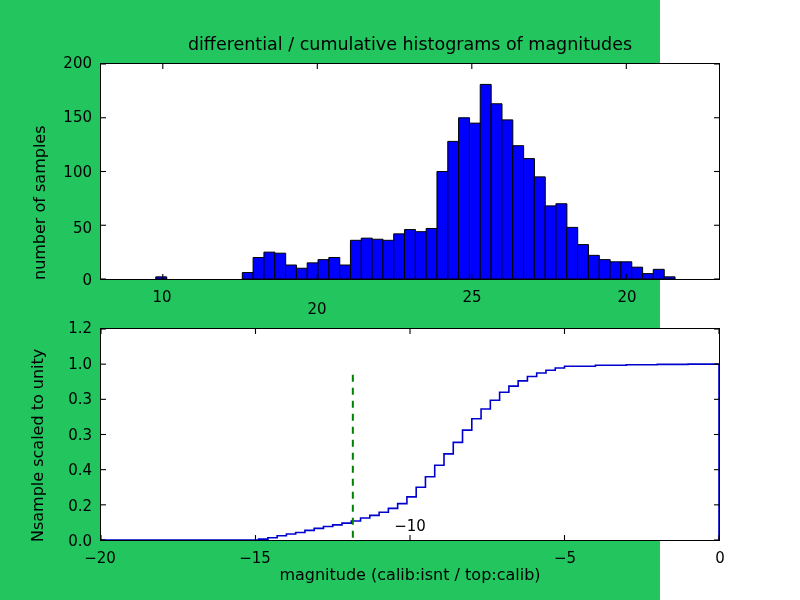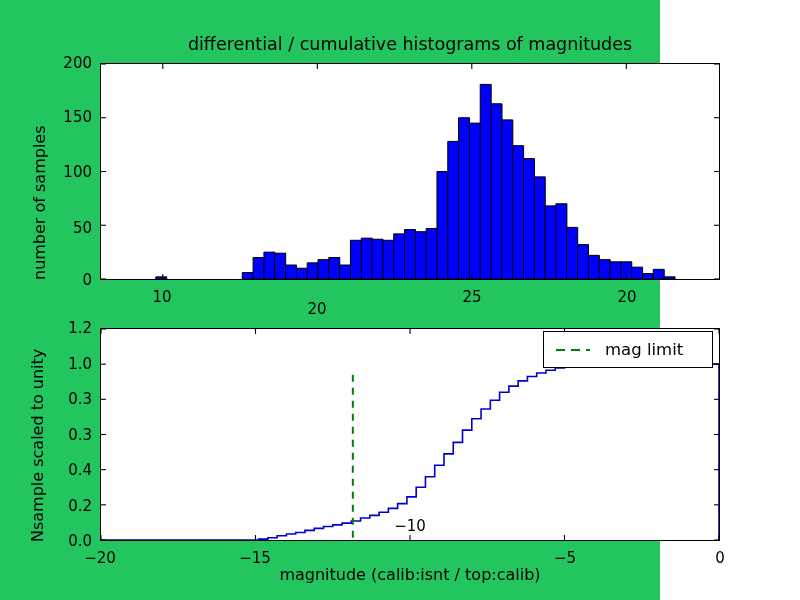--- a/index.html
+++ b/index.html
@@ -238,20 +238,14 @@
       <div class="tick-label ytick" style="left: 34px; width: 58px; top: 328px;">1.2</div>
       <div class="tick-label xtick" style="left: 100px; top: 549px;">−20</div>
       <div class="tick-label xtick" style="left: 255px; top: 549px;">−15</div>
       <div class="tick-label xtick" style="left: 410px; top: 517px;">−10</div>
       <div class="tick-label xtick" style="left: 565px; top: 549px;">−5</div>
       <div class="tick-label xtick" style="left: 720px; top: 549px;">0</div>
     </div>
   <div class="axis-title ylabel" id="ylabel-bottom" style="left:28px; top:542px;">Nsample scaled to unity</div>
   <div class="axis-title" id="xlabel-bottom">magnitude (calib:isnt / top:calib)</div>
 
-  <div id="legend-box">
-    <svg id="legend-sample" viewBox="0 0 36 12">
-      <line x1="1" y1="6" x2="35" y2="6" stroke="#008000" stroke-width="2.2" stroke-dasharray="9,6"></line>
-    </svg>
-    <span id="legend-label">mag limit</span>
-  </div>
 
 </div>
 
 </body></html>

